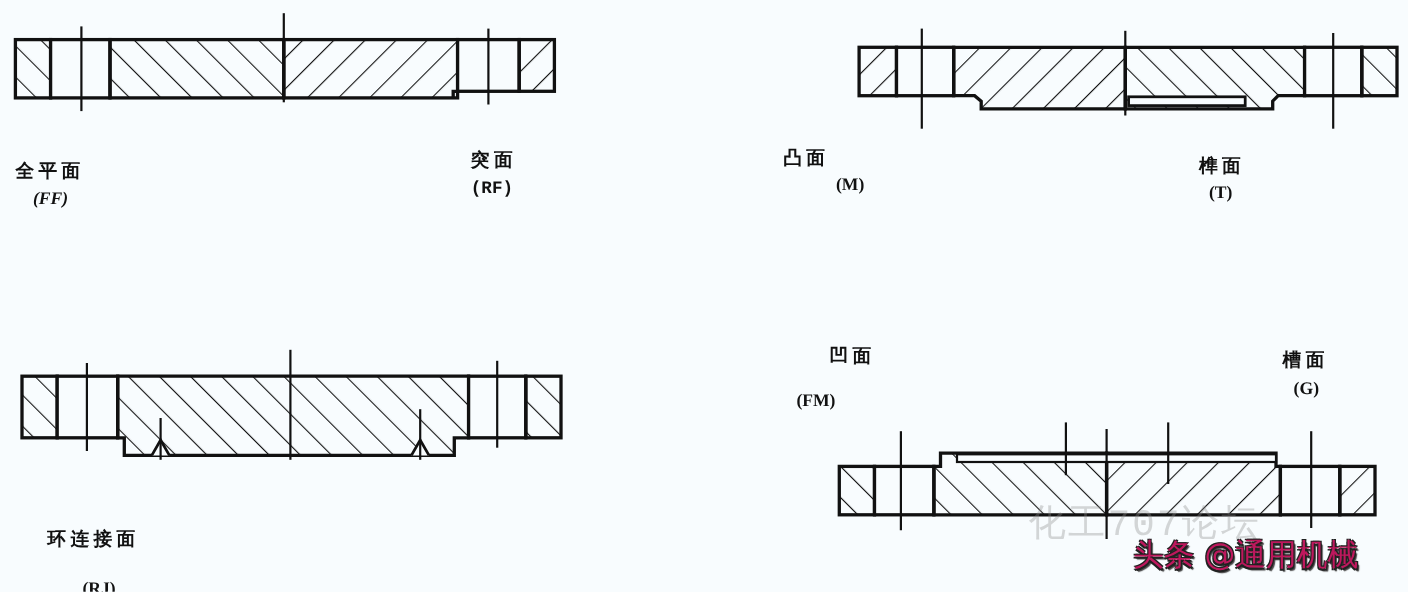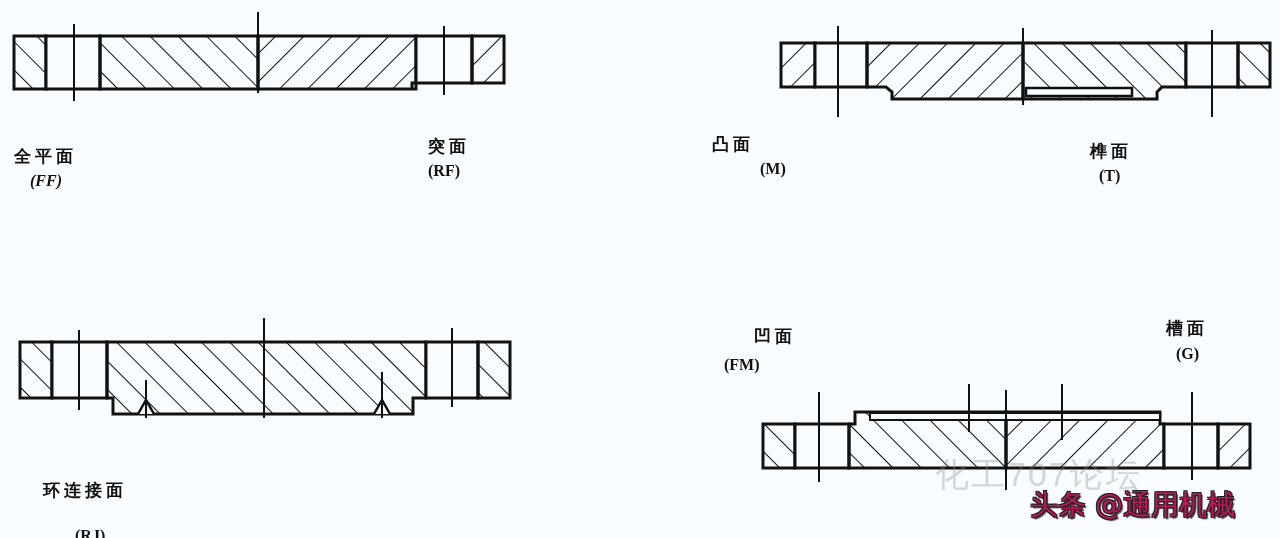--- a/index.html
+++ b/index.html
@@ -27,21 +27,21 @@
       line-height: 18px;
       white-space: nowrap;
       font-family: "Liberation Serif", "DejaVu Serif", serif;
     }
     .wm-faint {
       position: absolute;
       left: 935px; top: 452px;
       font-size: 34px;
       color: rgba(140,140,140,0.35);
       letter-spacing: 2px;
-      font-family: Liberation Sans, sans-serif;
+      font-family: Liberation Mono, monospace;
       white-space: nowrap;
     }
     .wm {
       position: absolute;
       left: 1030px; top: 486px;
       font-size: 28px;
       color: #be185d;
       font-family: "DejaVu Sans", "Liberation Sans", sans-serif;
       white-space: nowrap;
       text-shadow: 1px 1px 0 #222, -1px -1px 0 #222, 1px -1px 0 #222, -1px 1px 0 #222, 2px 2px 1px #444;
@@ -130,31 +130,31 @@
     <line x1="819" y1="392" x2="819" y2="482" stroke-width="2"></line>
     <line x1="1006" y1="390" x2="1006" y2="490" stroke-width="2"></line>
     <line x1="1192" y1="392" x2="1192" y2="480" stroke-width="2"></line>
   </g>
 </svg>
 
 <div class="lbl" style="left:14px;top:146px;">全平面</div>
 <div class="code" style="left:30px;top:172px;font-style:italic;">(FF)</div>
 
 <div class="lbl" style="left:416px;top:136px;margin-left:12px;">突面</div>
-<div class="code" style="left:428px;top:162px;">(RF)</div>
+<div class="code" style="left:428px;top:162px;font-family:Liberation Mono, monospace;">(RF)</div>
 
 <div class="lbl" style="left:712px;top:134px;">凸面</div>
 <div class="code" style="left:760px;top:160px;">(M)</div>
 
 <div class="lbl" style="left:1090px;top:141px;">榫面</div>
 <div class="code" style="left:1099px;top:167px;">(T)</div>
 
 <div class="lbl" style="left:43px;top:470px;margin-top:10px;">环连接面</div>
 <div class="code" style="left:75px;top:497px;margin-top:30px;">(RJ)</div>
 
-<div class="lbl" style="left:754px;top:326px;">凹面</div>
+<div class="lbl" style="left:754px;top:314px;">凹面</div>
 <div class="code" style="left:712px;top:356px;margin-left:12px;">(FM)</div>
 
 <div class="lbl" style="left:1166px;top:318px;">槽面</div>
 <div class="code" style="left:1176px;top:345px;">(G)</div>
 
 <div class="wm-faint">化工707论坛</div>
 <div class="wm">头条 @通用机械</div>
 
 </body></html>

